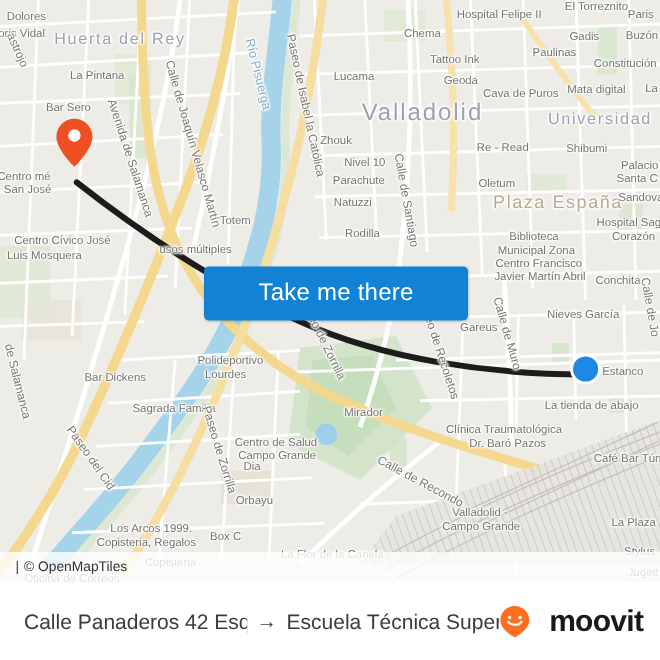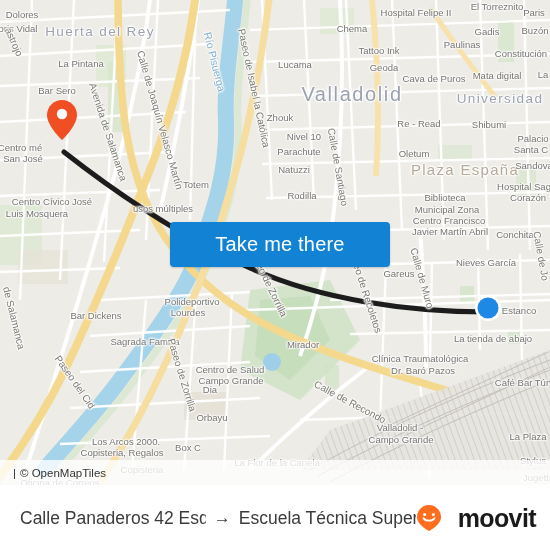--- a/index.html
+++ b/index.html
@@ -234,21 +234,21 @@
         <div class="maplabel poi" style="left: 196px; top: 185px;">Totem</div>
         <div class="maplabel poi" style="left: 163px; top: 209px;">usos múltiples</div>
         <div class="maplabel poi" style="left: 96px; top: 316px;">Bar Dickens</div>
         <div class="maplabel poi" style="left: 145px; top: 342px;">Sagrada Familia</div>
         <div class="maplabel poi" style="left: 192px; top: 302px;">Polideportivo</div>
         <div class="maplabel poi" style="left: 188px; top: 313px;">Lourdes</div>
         <div class="maplabel poi" style="left: 230px; top: 370px;">Centro de Salud</div>
         <div class="maplabel poi" style="left: 231px; top: 381px;">Campo Grande</div>
         <div class="maplabel poi" style="left: 210px; top: 390px;">Dia</div>
         <div class="maplabel poi" style="left: 212px; top: 418px;">Orbayu</div>
-        <div class="maplabel poi" style="left: 126px; top: 442px;">Los Arcos 2000.</div>
+        <div class="maplabel poi" style="left: 126px; top: 442px;">Los Arcos 1999.</div>
         <div class="maplabel poi" style="left: 122px; top: 453px;">Copisteria, Regalos</div>
         <div class="maplabel poi" style="left: 188px; top: 448px;">Box C</div>
         <div class="maplabel poi" style="left: 295px; top: 65px;">Lucama</div>
         <div class="maplabel poi" style="left: 280px; top: 118px;">Zhouk</div>
         <div class="maplabel poi" style="left: 304px; top: 137px; text-align: center;">Nivel 10</div>
         <div class="maplabel poi" style="left: 299px; top: 152px;">Parachute</div>
         <div class="maplabel poi" style="left: 294px; top: 170px;">Natuzzi</div>
         <div class="maplabel poi" style="left: 302px; top: 196px;">Rodilla</div>
         <div class="maplabel poi" style="left: 352px; top: 29px;">Chema</div>
         <div class="maplabel poi" style="left: 379px; top: 51px;">Tattoo Ink</div>

